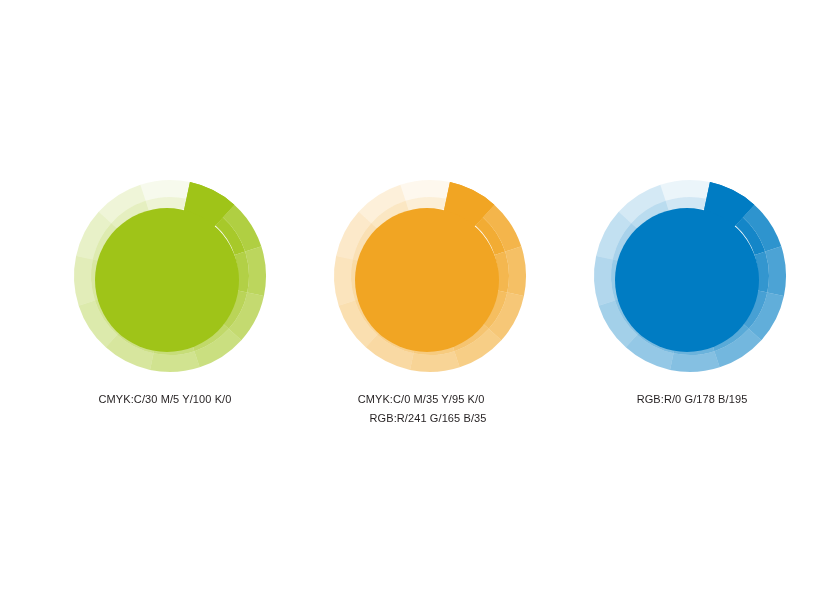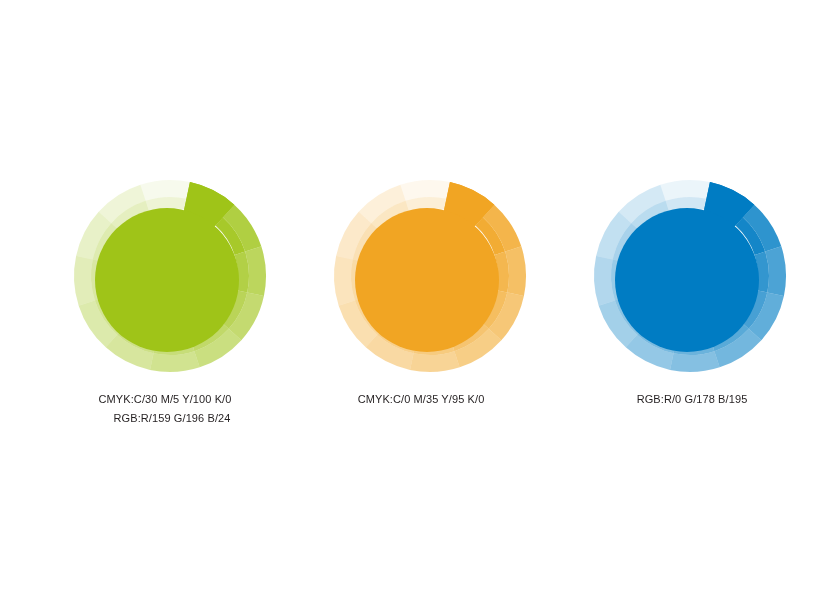--- a/index.html
+++ b/index.html
@@ -85,21 +85,20 @@
           <path d="M 20.87 120.41 A 79 79 0 0 1 18.73 79.57 L 29.49 81.86 A 68 68 0 0 0 31.33 117.01 Z" fill="#9fc418" fill-opacity="0.4"></path>
           <path d="M 18.73 79.57 A 79 79 0 0 1 37.29 43.14 L 45.47 50.50 A 68 68 0 0 0 29.49 81.86 Z" fill="#9fc418" fill-opacity="0.33999999999999997"></path>
           <path d="M 37.29 43.14 A 79 79 0 0 1 71.59 20.87 L 74.99 31.33 A 68 68 0 0 0 45.47 50.50 Z" fill="#9fc418" fill-opacity="0.27"></path>
           <path d="M 71.59 20.87 A 79 79 0 0 1 112.43 18.73 L 110.14 29.49 A 68 68 0 0 0 74.99 31.33 Z" fill="#9fc418" fill-opacity="0.18"></path>
           <path d="M 115.96 2.10 A 96 96 0 0 1 160.24 24.66 L 140.16 46.95 A 66 66 0 0 0 109.72 31.44 Z" fill="#9fc418" fill-opacity="1"></path>
           <circle cx="93" cy="100" r="72" fill="#9fc418"></circle>
         </svg>
       </div>
       <div class="caption" style="left: 50px; top: 390px;">
         <span class="caption-line cmyk-line">CMYK:C/30  M/5  Y/100  K/0</span>
-        <span class="caption-line rgb-line">RGB:R/159  G/196  B/24</span>
       </div>
       <div class="swatch-ring" style="left: 334px; top: 180px;">
         <svg viewBox="0 0 192 192" width="192" height="192">
           <path d="M 115.96 2.10 A 96 96 0 0 1 160.24 24.66 L 148.86 37.29 A 79 79 0 0 0 112.43 18.73 Z" fill="#f1a523" fill-opacity="1"></path>
           <path d="M 160.24 24.66 A 96 96 0 0 1 187.30 66.33 L 171.13 71.59 A 79 79 0 0 0 148.86 37.29 Z" fill="#f1a523" fill-opacity="0.82"></path>
           <path d="M 187.30 66.33 A 96 96 0 0 1 189.90 115.96 L 173.27 112.43 A 79 79 0 0 0 171.13 71.59 Z" fill="#f1a523" fill-opacity="0.7"></path>
           <path d="M 189.90 115.96 A 96 96 0 0 1 167.34 160.24 L 154.71 148.86 A 79 79 0 0 0 173.27 112.43 Z" fill="#f1a523" fill-opacity="0.62"></path>
           <path d="M 167.34 160.24 A 96 96 0 0 1 125.67 187.30 L 120.41 171.13 A 79 79 0 0 0 154.71 148.86 Z" fill="#f1a523" fill-opacity="0.55"></path>
           <path d="M 125.67 187.30 A 96 96 0 0 1 76.04 189.90 L 79.57 173.27 A 79 79 0 0 0 120.41 171.13 Z" fill="#f1a523" fill-opacity="0.48"></path>
           <path d="M 76.04 189.90 A 96 96 0 0 1 31.76 167.34 L 43.14 154.71 A 79 79 0 0 0 79.57 173.27 Z" fill="#f1a523" fill-opacity="0.42"></path>
@@ -119,20 +118,21 @@
           <path d="M 20.87 120.41 A 79 79 0 0 1 18.73 79.57 L 29.49 81.86 A 68 68 0 0 0 31.33 117.01 Z" fill="#f1a523" fill-opacity="0.4"></path>
           <path d="M 18.73 79.57 A 79 79 0 0 1 37.29 43.14 L 45.47 50.50 A 68 68 0 0 0 29.49 81.86 Z" fill="#f1a523" fill-opacity="0.33999999999999997"></path>
           <path d="M 37.29 43.14 A 79 79 0 0 1 71.59 20.87 L 74.99 31.33 A 68 68 0 0 0 45.47 50.50 Z" fill="#f1a523" fill-opacity="0.27"></path>
           <path d="M 71.59 20.87 A 79 79 0 0 1 112.43 18.73 L 110.14 29.49 A 68 68 0 0 0 74.99 31.33 Z" fill="#f1a523" fill-opacity="0.18"></path>
           <path d="M 115.96 2.10 A 96 96 0 0 1 160.24 24.66 L 140.16 46.95 A 66 66 0 0 0 109.72 31.44 Z" fill="#f1a523" fill-opacity="1"></path>
           <circle cx="93" cy="100" r="72" fill="#f1a523"></circle>
         </svg>
       </div>
       <div class="caption" style="left: 306px; top: 390px;">
         <span class="caption-line cmyk-line">CMYK:C/0  M/35  Y/95  K/0</span>
+        <span class="caption-line rgb-line">RGB:R/241  G/165  B/35</span>
       </div>
       <div class="swatch-ring" style="left: 594px; top: 180px;">
         <svg viewBox="0 0 192 192" width="192" height="192">
           <path d="M 115.96 2.10 A 96 96 0 0 1 160.24 24.66 L 148.86 37.29 A 79 79 0 0 0 112.43 18.73 Z" fill="#007cc3" fill-opacity="1"></path>
           <path d="M 160.24 24.66 A 96 96 0 0 1 187.30 66.33 L 171.13 71.59 A 79 79 0 0 0 148.86 37.29 Z" fill="#007cc3" fill-opacity="0.82"></path>
           <path d="M 187.30 66.33 A 96 96 0 0 1 189.90 115.96 L 173.27 112.43 A 79 79 0 0 0 171.13 71.59 Z" fill="#007cc3" fill-opacity="0.7"></path>
           <path d="M 189.90 115.96 A 96 96 0 0 1 167.34 160.24 L 154.71 148.86 A 79 79 0 0 0 173.27 112.43 Z" fill="#007cc3" fill-opacity="0.62"></path>
           <path d="M 167.34 160.24 A 96 96 0 0 1 125.67 187.30 L 120.41 171.13 A 79 79 0 0 0 154.71 148.86 Z" fill="#007cc3" fill-opacity="0.55"></path>
           <path d="M 125.67 187.30 A 96 96 0 0 1 76.04 189.90 L 79.57 173.27 A 79 79 0 0 0 120.41 171.13 Z" fill="#007cc3" fill-opacity="0.48"></path>
           <path d="M 76.04 189.90 A 96 96 0 0 1 31.76 167.34 L 43.14 154.71 A 79 79 0 0 0 79.57 173.27 Z" fill="#007cc3" fill-opacity="0.42"></path>

